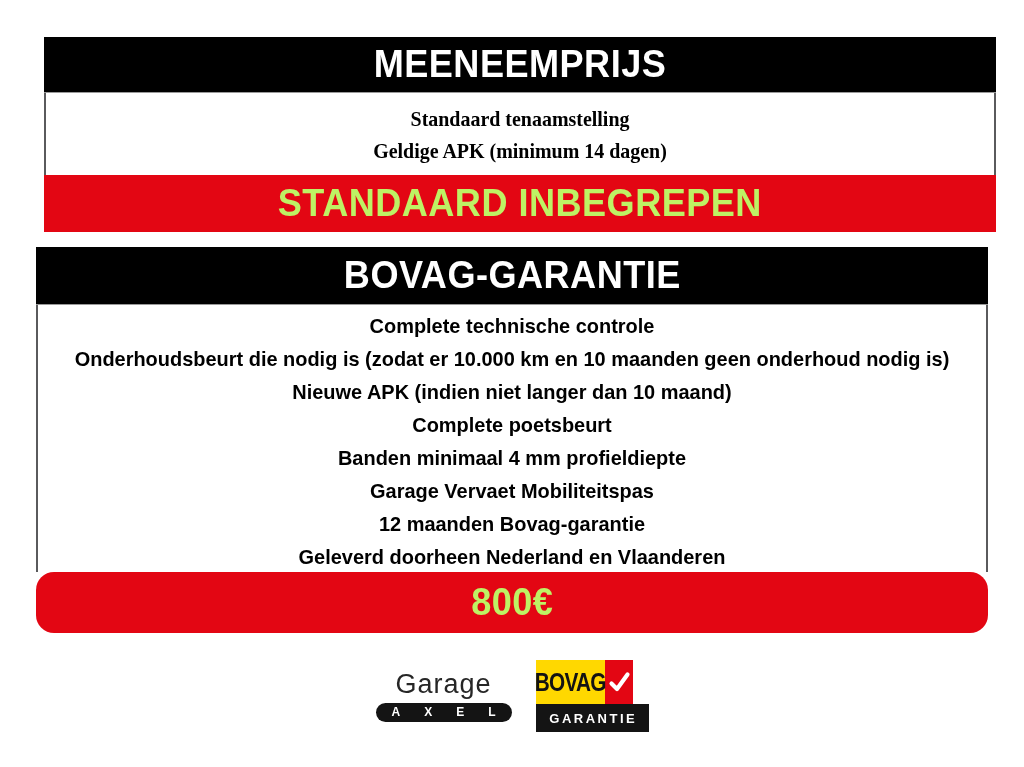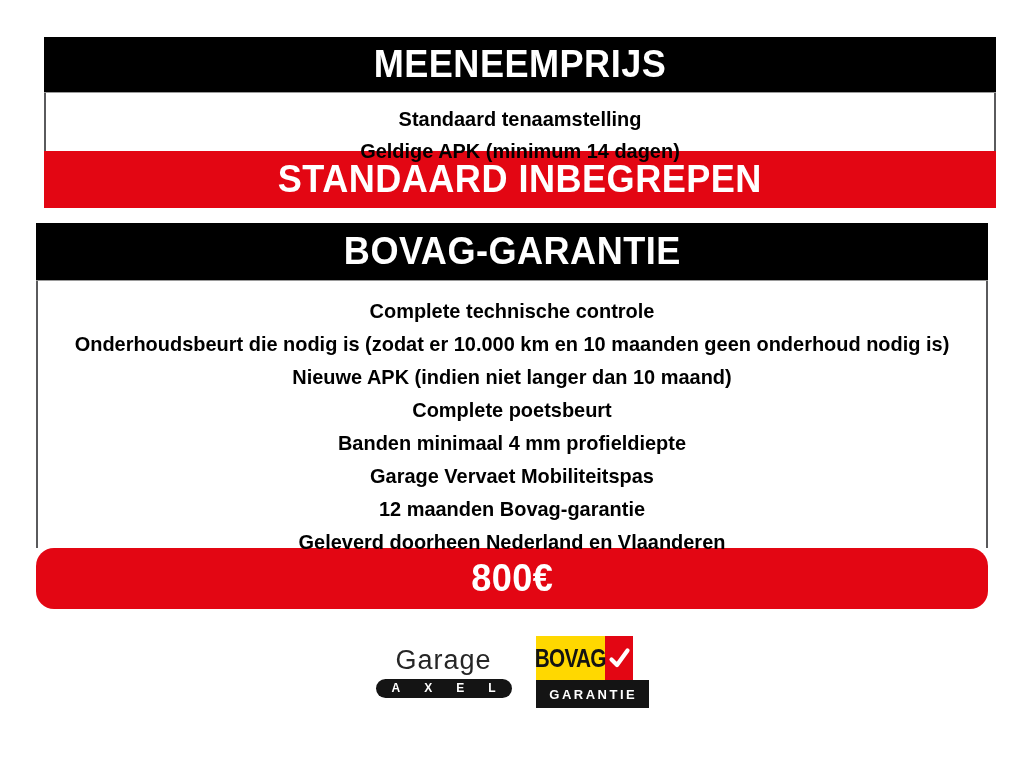--- a/index.html
+++ b/index.html
@@ -27,21 +27,21 @@
     background: var(--banner-black, #000);
     color: #ffffff;
     display: flex;
     align-items: center;
     justify-content: center;
     border-bottom: 1px solid #9a9a9a;
     box-sizing: border-box;
   }
   .banner-red {
     background: var(--banner-red, #e30613);
-    color: #ffffff;
+    color: #bef264;
     display: flex;
     align-items: center;
     justify-content: center;
   }
   .h56 { height: 56px; }
   .h58 { height: 58px; }
   .h57 { height: 57px; }
   .h61 { height: 61px; border-radius: 18px; }
 
   .banner-text {
@@ -54,27 +54,28 @@
   }
 
   .white-body {
     background: #ffffff;
     border-left: 2px solid var(--border-gray, #5a5a5c);
     border-right: 2px solid var(--border-gray, #5a5a5c);
     box-sizing: border-box;
     text-align: center;
   }
   .body-1 {
-    height: 58px;
+    height: 82px;
     padding-top: 10px;
+    font-family: Liberation Serif, serif;
   }
   .body-1 p { line-height: 32px; }
   .body-2 {
     height: 267px;
-    padding-top: 13px;
+    padding-top: 4px;
   }
   .body-2 p { line-height: 33px; }
   .white-body p {
     margin: 0;
     font-weight: 700;
     font-size: 21px;
     color: #000000;
     transform: scaleX(0.95);
     white-space: nowrap;
   }

